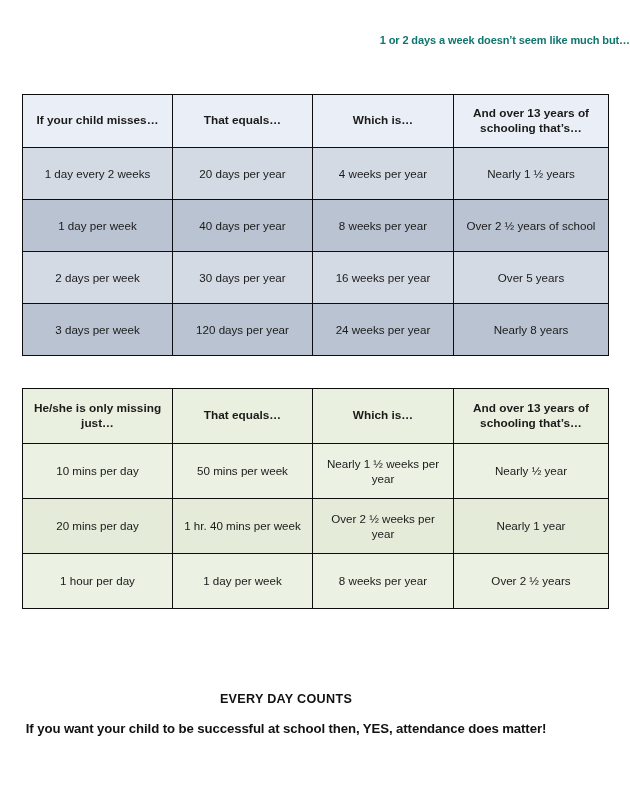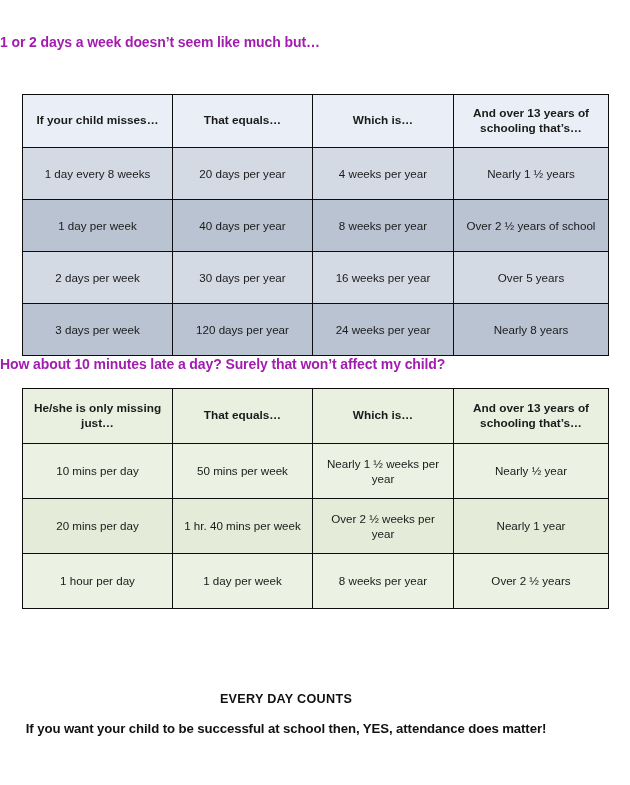--- a/index.html
+++ b/index.html
@@ -15,25 +15,25 @@
     overflow: hidden;
   }
   .page {
     position: relative;
     width: 630px;
     height: 785px;
     box-sizing: border-box;
   }
 
   .section-title {
-    text-align: left;
+    text-align: right;
     font-weight: bold;
-    font-size: 14px;
+    font-size: 11px;
     letter-spacing: -0.1px;
-    color: #a21caf;
+    color: #0f766e;
   }
 
   #title-attendance-days {
     position: absolute;
     left: 0;
     top: 34px;
     width: 630px;
   }
 
   #title-attendance-minutes {
@@ -126,21 +126,21 @@
     <thead>
       <tr>
         <th>If your child misses…</th>
         <th>That equals…</th>
         <th>Which is…</th>
         <th>And over 13 years of schooling that’s…</th>
       </tr>
     </thead>
     <tbody>
       <tr>
-        <td>1 day every 8 weeks</td>
+        <td>1 day every 2 weeks</td>
         <td>20 days per year</td>
         <td>4 weeks per year</td>
         <td>Nearly 1 ½ years</td>
       </tr>
       <tr>
         <td>1 day per week</td>
         <td>40 days per year</td>
         <td>8 weeks per year</td>
         <td>Over 2 ½ years of school</td>
       </tr>
@@ -152,21 +152,20 @@
       </tr>
       <tr>
         <td>3 days per week</td>
         <td>120 days per year</td>
         <td>24 weeks per year</td>
         <td>Nearly 8 years</td>
       </tr>
     </tbody>
   </table>
 
-  <div class="section-title" id="title-attendance-minutes">How about 10 minutes late a day?  Surely that won’t affect my child?</div>
 
   <table class="data-table" id="table-minutes">
     <colgroup>
       <col class="c1">
         <col class="c2">
         <col class="c3">
         <col class="c4">
     </colgroup>
     <thead>
       <tr>

